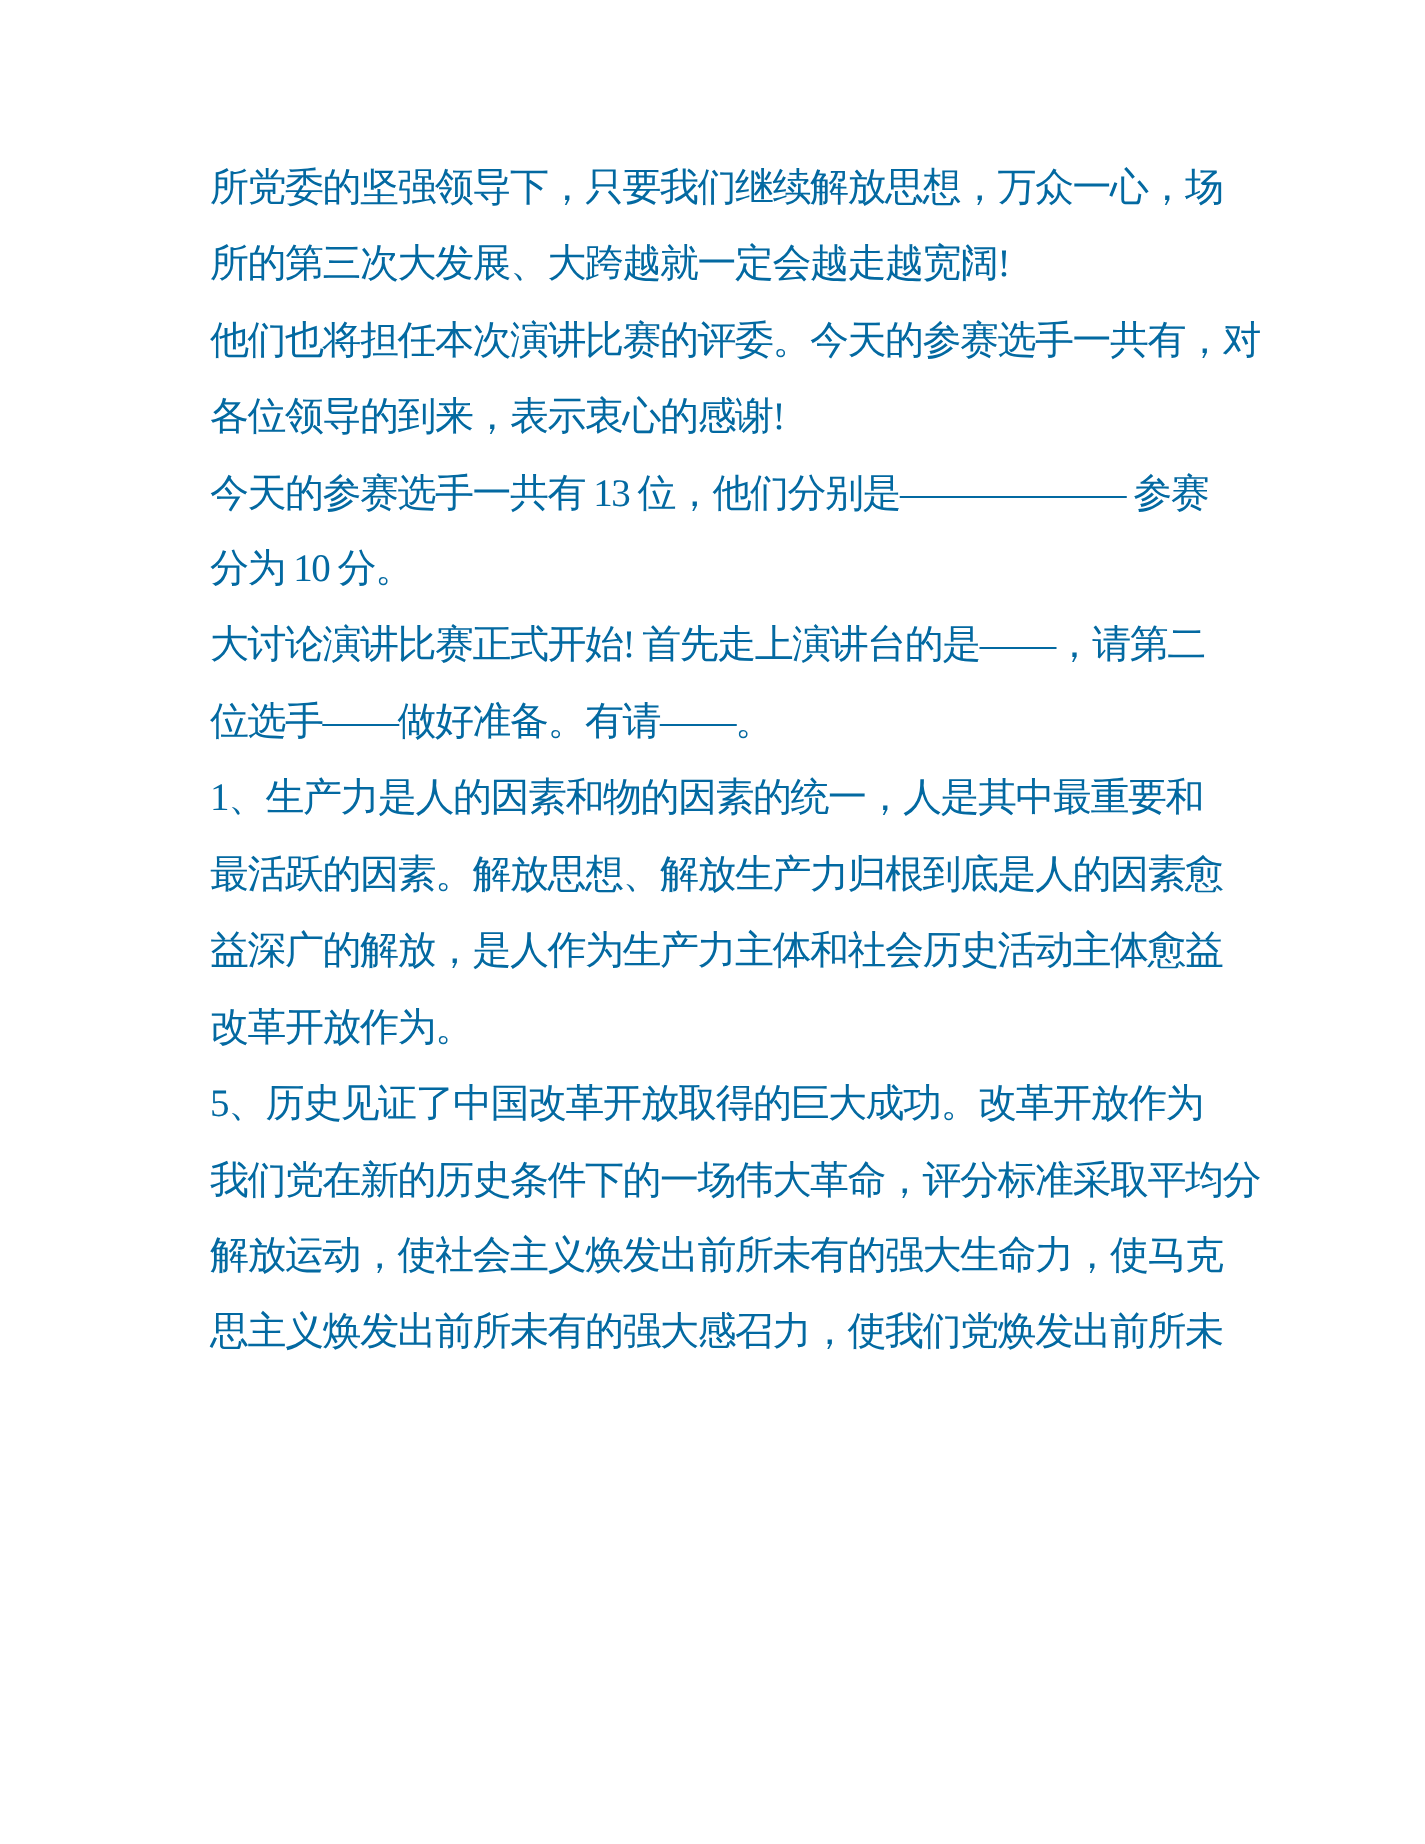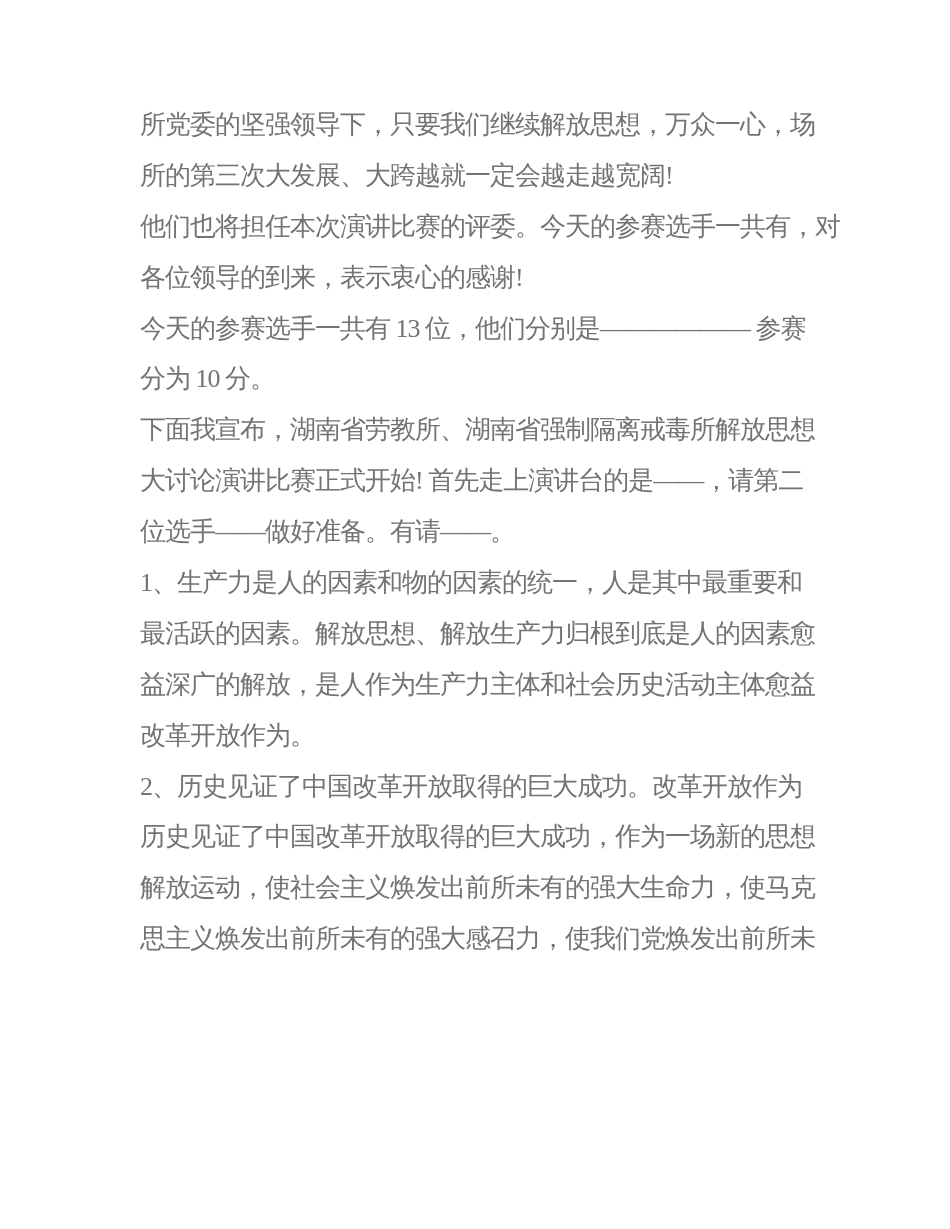--- a/index.html
+++ b/index.html
@@ -7,21 +7,21 @@
     padding: 0;
     background: #ffffff;
   }
   .page {
     position: relative;
     width: 950px;
     height: 1050px;
     background: #ffffff;
     overflow: hidden;
     font-family: "Liberation Serif", "DejaVu Serif", serif;
-    color: #737373;
+    color: #0369a1;
   }
   .content {
     position: absolute;
     left: 140px;
     top: 100px;
     width: 678px;
   }
   .line {
     font-size: 26px;
     letter-spacing: -1px;
@@ -35,25 +35,24 @@
 <body>
 
 <div class="page">
   <div class="content">
     <div class="line">所党委的坚强领导下，只要我们继续解放思想，万众一心，场</div>
     <div class="line">所的第三次大发展、大跨越就一定会越走越宽阔!</div>
     <div class="line">他们也将担任本次演讲比赛的评委。今天的参赛选手一共有，对</div>
     <div class="line">各位领导的到来，表示衷心的感谢!</div>
     <div class="line">今天的参赛选手一共有 13 位，他们分别是—————— 参赛</div>
     <div class="line">分为 10 分。</div>
-    <div class="line">下面我宣布，湖南省劳教所、湖南省强制隔离戒毒所解放思想</div>
     <div class="line">大讨论演讲比赛正式开始! 首先走上演讲台的是——，请第二</div>
     <div class="line">位选手——做好准备。有请——。</div>
     <div class="line">1、生产力是人的因素和物的因素的统一，人是其中最重要和</div>
     <div class="line">最活跃的因素。解放思想、解放生产力归根到底是人的因素愈</div>
     <div class="line">益深广的解放，是人作为生产力主体和社会历史活动主体愈益</div>
     <div class="line">改革开放作为。</div>
-    <div class="line">2、历史见证了中国改革开放取得的巨大成功。改革开放作为</div>
-    <div class="line">历史见证了中国改革开放取得的巨大成功，作为一场新的思想</div>
+    <div class="line">5、历史见证了中国改革开放取得的巨大成功。改革开放作为</div>
+    <div class="line">我们党在新的历史条件下的一场伟大革命，评分标准采取平均分</div>
     <div class="line">解放运动，使社会主义焕发出前所未有的强大生命力，使马克</div>
     <div class="line">思主义焕发出前所未有的强大感召力，使我们党焕发出前所未</div>
   </div>
 </div>
 
 </body></html>

